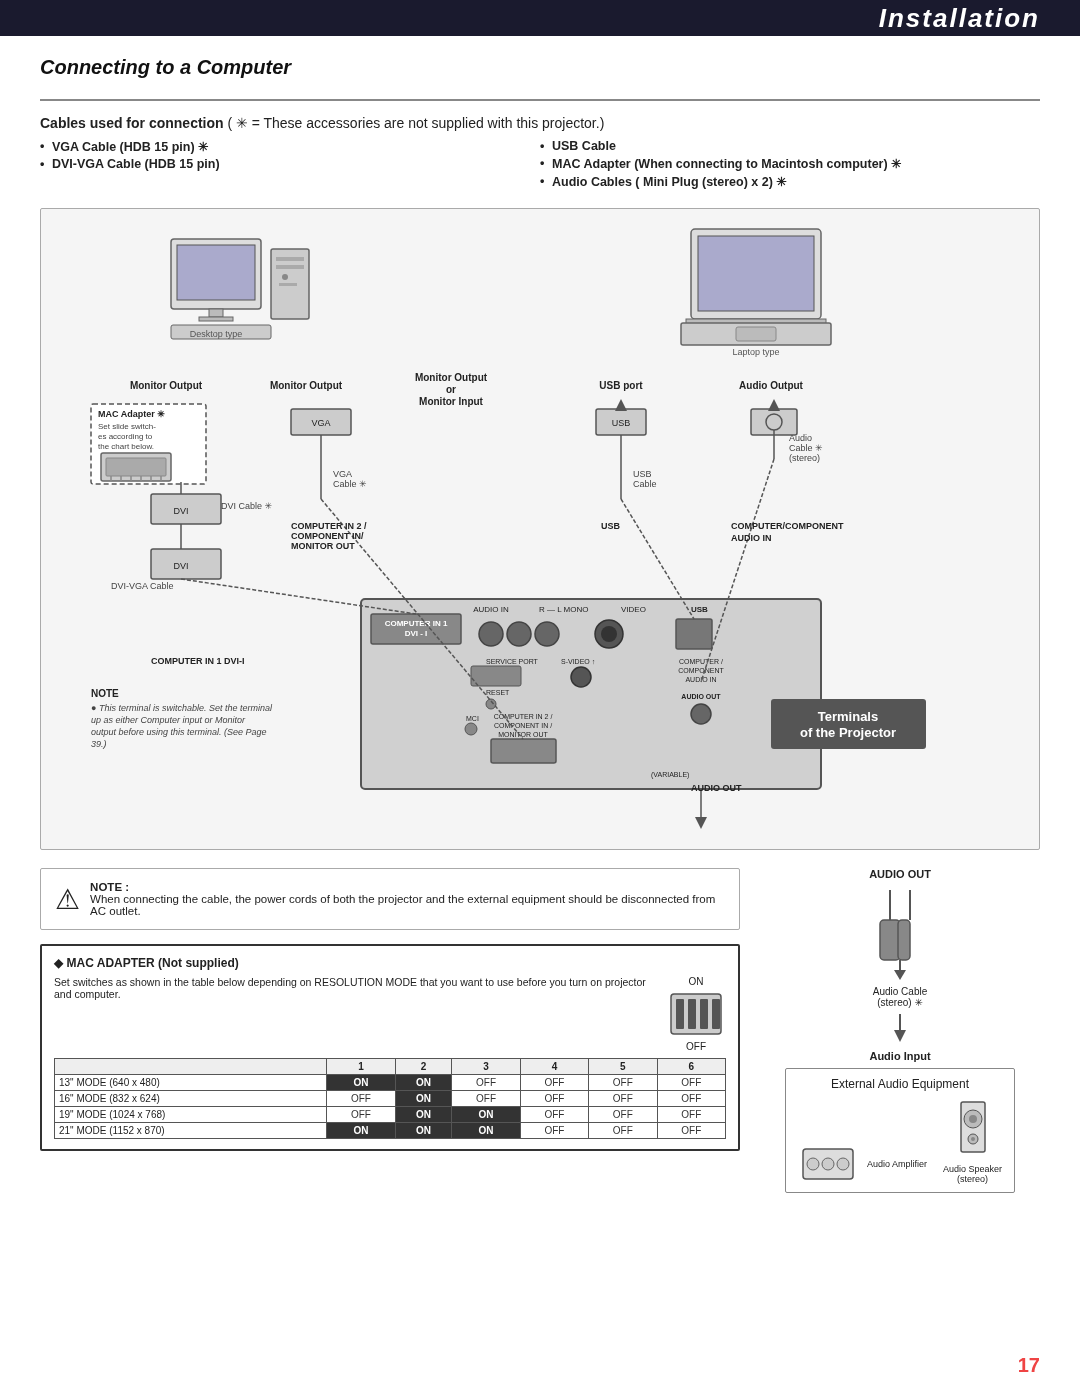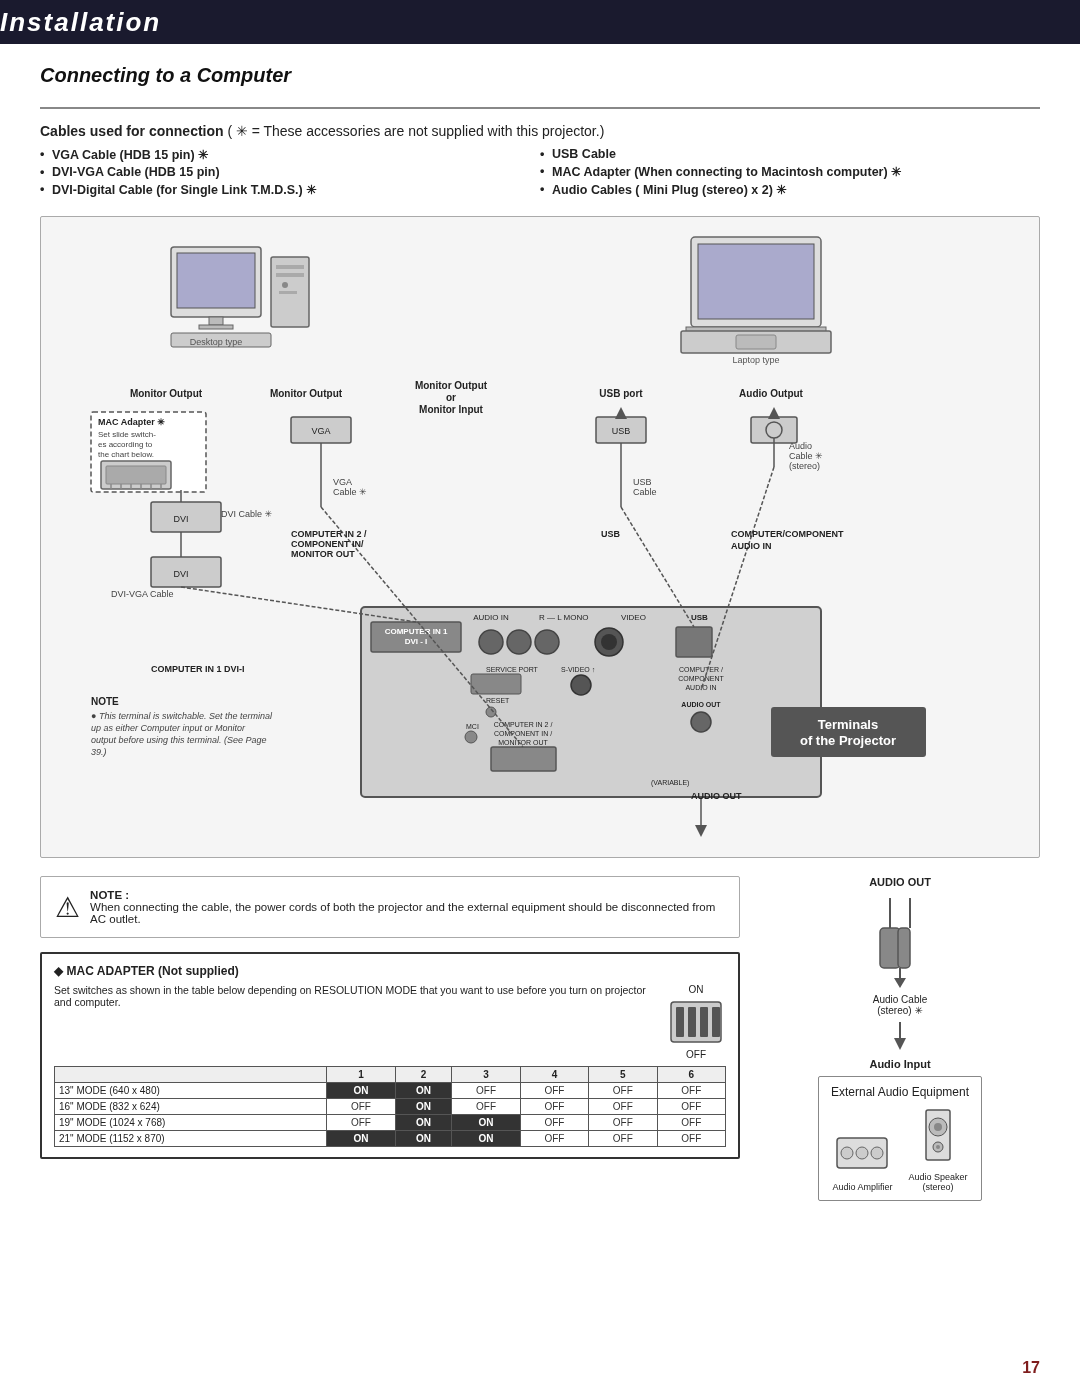--- a/index.html
+++ b/index.html
@@ -9,41 +9,42 @@
       background: #fff;
       font-family: Arial, Helvetica, sans-serif;
       font-size: 13px;
       color: #222;
       position: relative;
     }
 
     
     .header-bar {
       background: #1a1a2e;
-      height: 44px;
+      height: 36px;
       display: flex;
       align-items: center;
+      justify-content: flex-end;
       padding-right: 40px;
     }
     .header-title {
       color: #fff;
       font-size: 26px;
       font-style: italic;
       font-weight: bold;
       letter-spacing: 2px;
     }
 
     
     .page-number {
       position: absolute;
       bottom: 20px;
       right: 40px;
-      font-size: 16px;
+      font-size: 20px;
       font-weight: bold;
-      color: #7f1d1d;
+      color: #ef4444;
     }
 
     .content {
       padding: 20px 40px 40px 40px;
     }
 
     
     .section-title {
       font-size: 20px;
       font-style: italic;
@@ -202,21 +203,20 @@
   <div class="cables-heading">
     <span>Cables used for connection</span>
     <span class="symbol">( ✳ = These accessories are not supplied with this projector.)</span>
   </div>
 
   <div class="cables-list">
     <div class="cables-col">
       <ul>
         <li>VGA Cable (HDB 15 pin) ✳</li>
         <li>DVI-VGA Cable (HDB 15 pin)</li>
-        <li>DVI-Digital Cable (for Single Link T.M.D.S.) ✳</li>
       </ul>
     </div>
     <div class="cables-col">
       <ul>
         <li>USB Cable</li>
         <li>MAC Adapter (When connecting to Macintosh computer) ✳</li>
         <li>Audio Cables ( Mini Plug (stereo) x 2) ✳</li>
       </ul>
     </div>
   </div>
@@ -513,21 +513,21 @@
         <line x1="15" y1="0" x2="15" y2="22" stroke="#555" stroke-width="2"></line>
         <polygon points="15,28 9,16 21,16" fill="#555"></polygon>
       </svg>
 
       <div style="font-size:11px;font-weight:bold;">Audio Input</div>
 
       <div class="ext-audio-box">
         <div style="font-size:12px;margin-bottom:6px;">External Audio Equipment</div>
         <div style="display:flex;gap:16px;align-items:flex-end;justify-content:center;">
 
-          <div style="display:flex;flex-direction:column;align-items:center;gap:9px;">
+          <div style="display:flex;flex-direction:row;align-items:center;gap:9px;">
             <svg width="60" height="40">
               <rect x="5" y="5" width="50" height="30" rx="3" fill="#ddd" stroke="#555" stroke-width="1.5"></rect>
               <circle cx="15" cy="20" r="6" fill="#ccc" stroke="#666" stroke-width="1"></circle>
               <circle cx="30" cy="20" r="6" fill="#ccc" stroke="#666" stroke-width="1"></circle>
               <circle cx="45" cy="20" r="6" fill="#ccc" stroke="#666" stroke-width="1"></circle>
             </svg>
             <span style="font-size:9px;">Audio Amplifier</span>
           </div>
 
           <div style="display:flex;flex-direction:column;align-items:center;gap:7px;">

